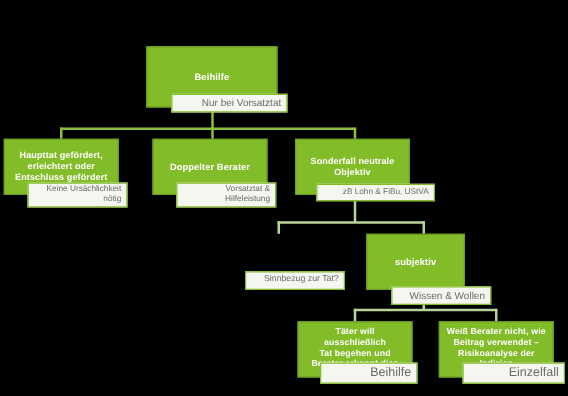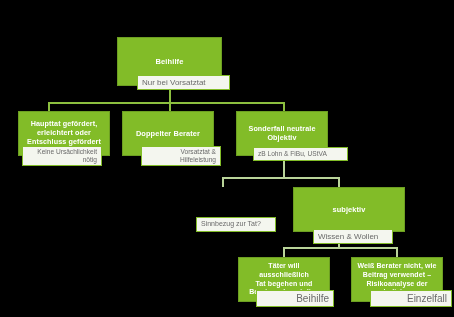--- a/index.html
+++ b/index.html
@@ -60,21 +60,21 @@
     line-height: 1.2;
     white-space: pre-line;
   }
   .label .label-text {
     display: block;
     width: 100%;
     padding: 0 4px;
     box-sizing: border-box;
   }
   .label.center { justify-content: center; }
-  .label.center .label-text { text-align: left; }
+  .label.center .label-text { text-align: right; }
   .label.right  { justify-content: flex-end; }
   .label.right .label-text { text-align: right; }
 </style>
 </head>
 <body>
 
 <div id="canvas">
 
   <div class="conn" style="left:169px; top:72px; width:1.5px; height:18px;"></div>
   <div class="conn" style="left:48px; top:89px; width:236px; height:1.5px;"></div>
@@ -92,21 +92,21 @@
   <div class="conn pale" style="left:283px; top:234px; width:2px; height:10px;"></div>
   <div class="conn pale" style="left:396px; top:234px; width:2px; height:10px;"></div>
 
   <div class="node" style="left:117px; top:24px; width:105px; height:49px; font-size:7.5px; font-weight:bold;">
     <span class="node-text">Beihilfe</span>
   </div>
   <div class="label center" style="left:137px; top:62px; width:93px; height:15px; font-size:8px;">
     <span class="label-text">Nur bei Vorsatztat</span>
   </div>
 
-  <div class="node" style="left:18px; top:98px; width:92px; height:45px; font-size:7.2px; font-weight:bold;">
+  <div class="node" style="left:3px; top:98px; width:92px; height:45px; font-size:7.2px; font-weight:bold;">
     <span class="node-text">Haupttat gefördert,
 erleichtert oder
 Entschluss gefördert</span>
   </div>
   <div class="label right" style="left:22px; top:133px; width:80px; height:20px; font-size:6.6px;">
     <span class="label-text">Keine Ursächlichkeit
 nötig</span>
   </div>
 
   <div class="node" style="left:122px; top:98px; width:92px; height:45px; font-size:7.4px; font-weight:bold;">
@@ -122,21 +122,21 @@
 Objektiv</span>
   </div>
   <div class="label center" style="left:253px; top:134px; width:95px; height:14px; font-size:6.6px;">
     <span class="label-text">zB Lohn &amp; FiBu, UStVA</span>
   </div>
 
   <div class="label center" style="left:196px; top:204px; width:80px; height:15px; font-size:7px;">
     <span class="label-text">Sinnbezug zur Tat?</span>
   </div>
 
-  <div class="node" style="left:293px; top:174px; width:112px; height:45px; font-size:7.4px; font-weight:bold;">
+  <div class="node" style="left:293px; top:174px; width:79px; height:45px; font-size:7.4px; font-weight:bold;">
     <span class="node-text">subjektiv</span>
   </div>
   <div class="label center" style="left:313px; top:216px; width:80px; height:15px; font-size:8px;">
     <span class="label-text">Wissen &amp; Wollen</span>
   </div>
 
   <div class="node" style="left:238px; top:244px; width:92px; height:45px; font-size:7px; font-weight:bold;">
     <span class="node-text">Täter will ausschließlich
 Tat begehen und
 Berater erkennt dies</span>

